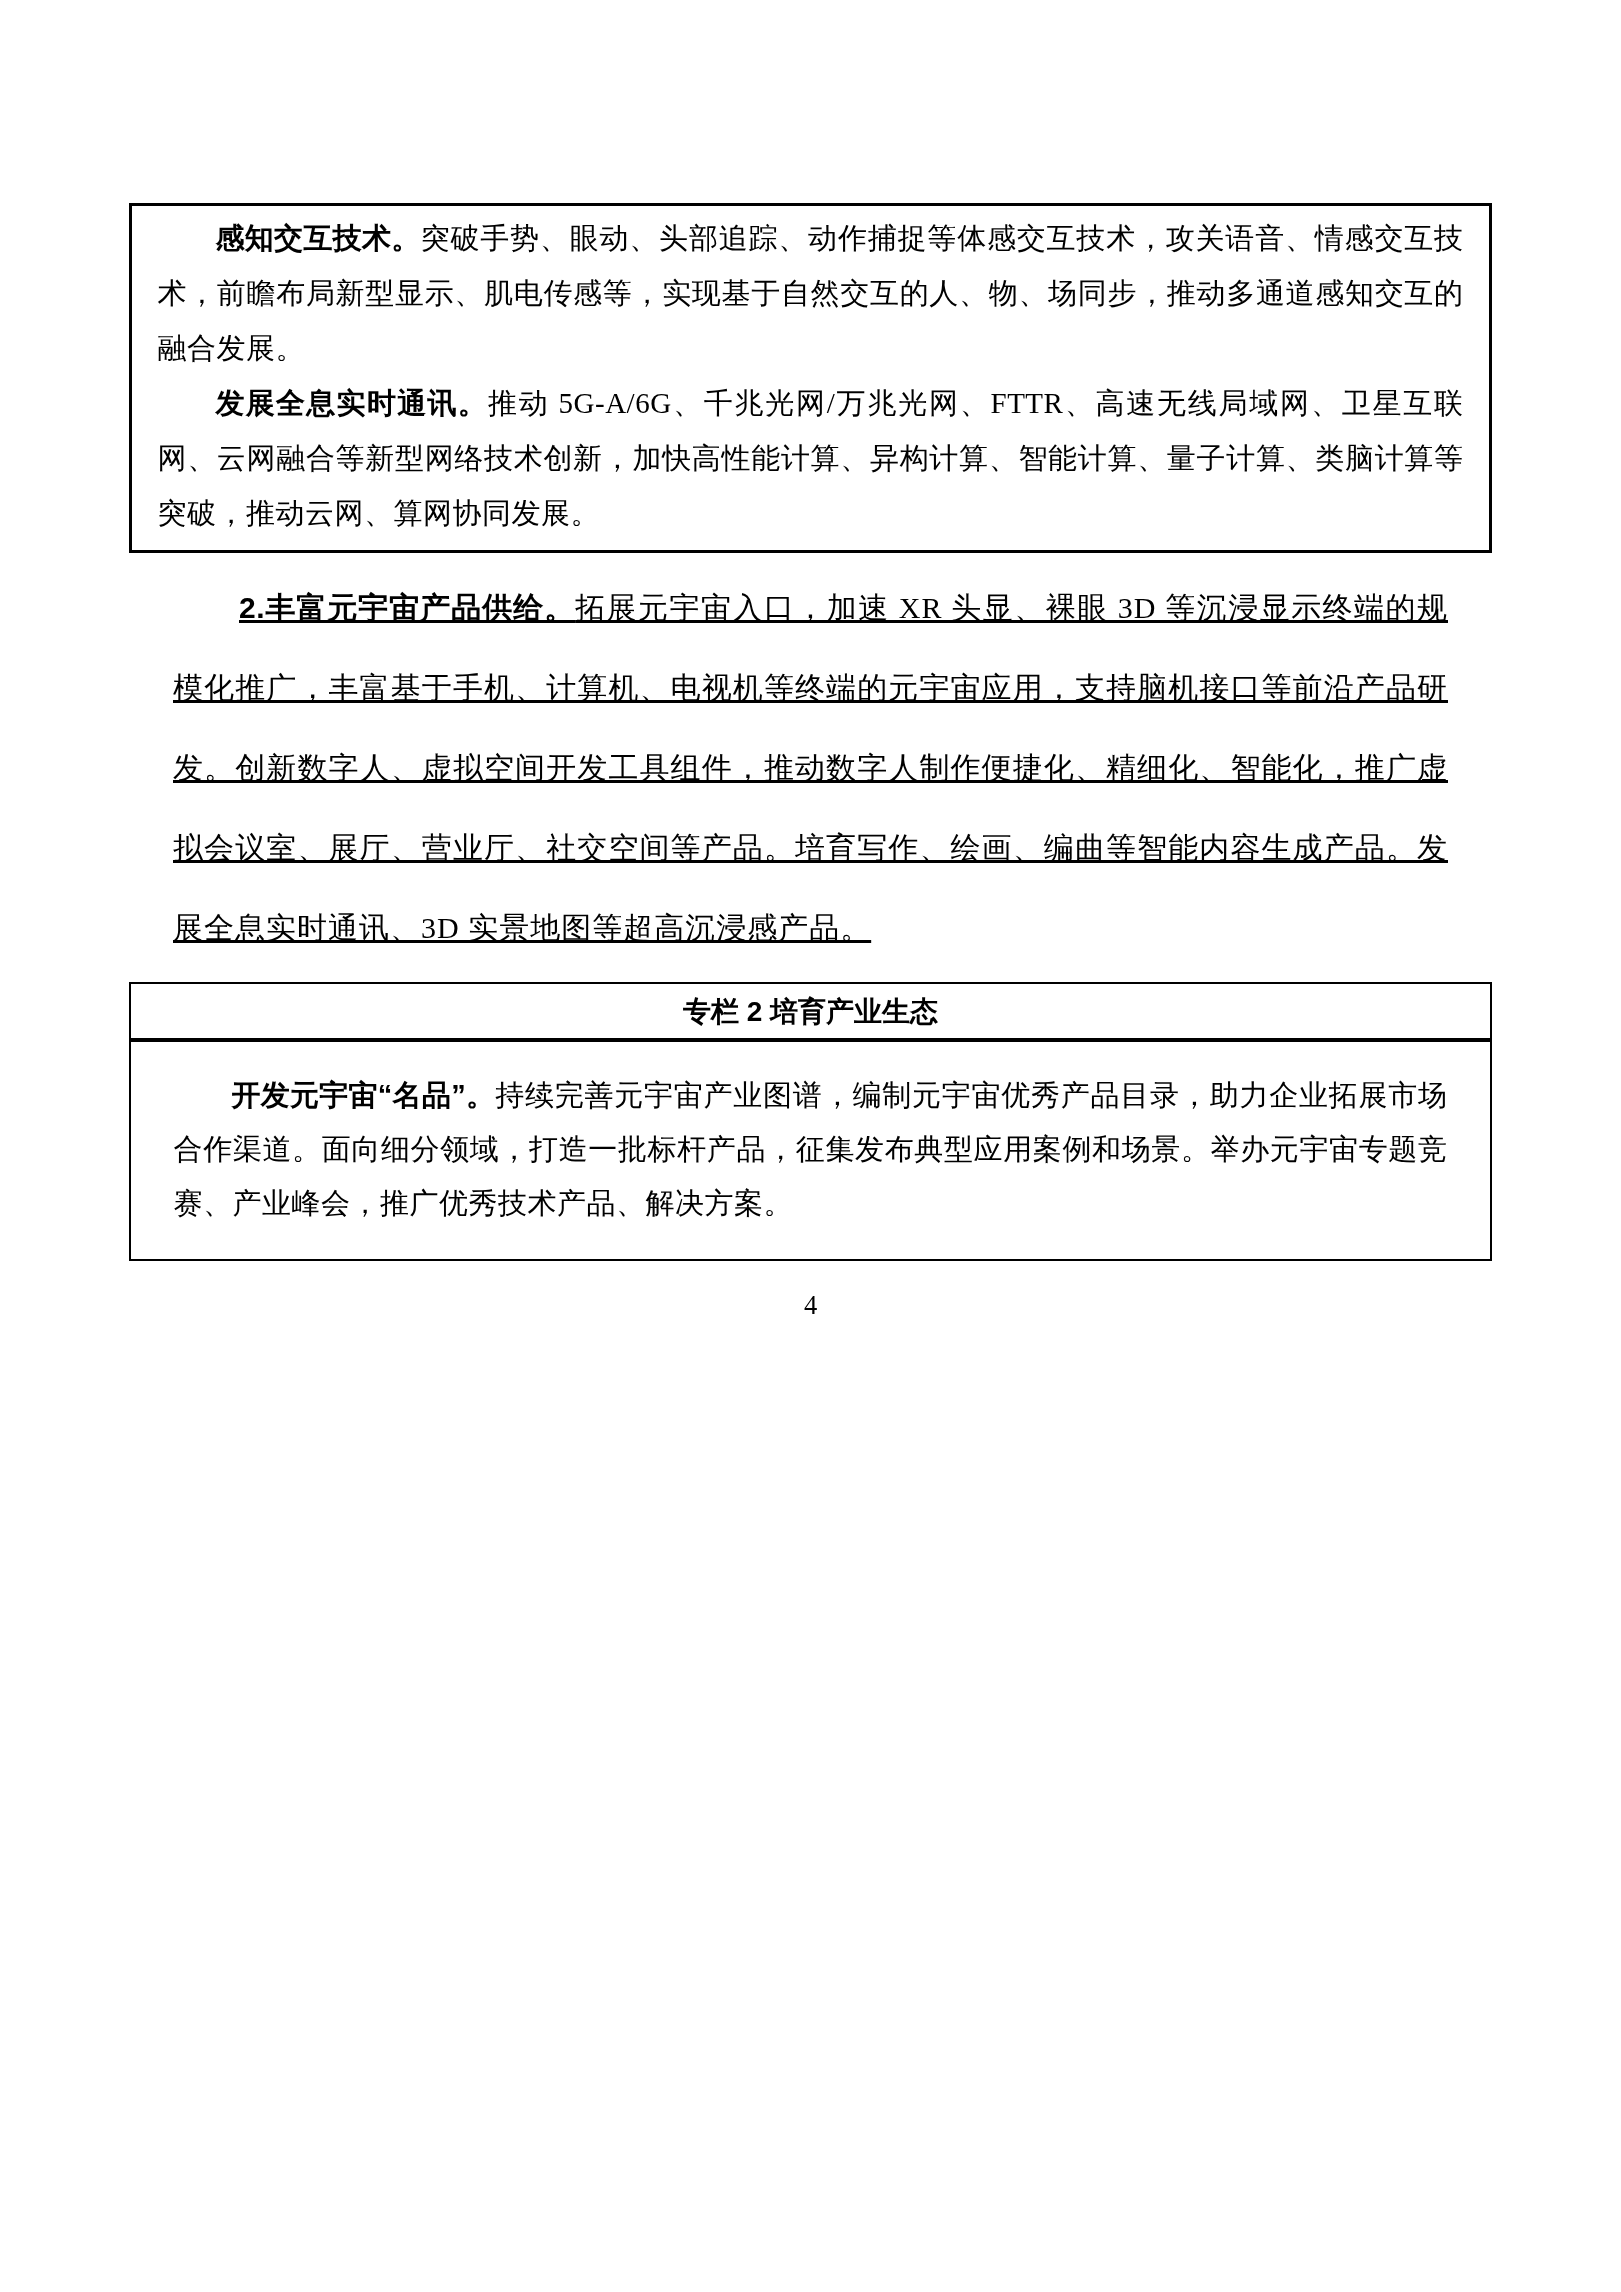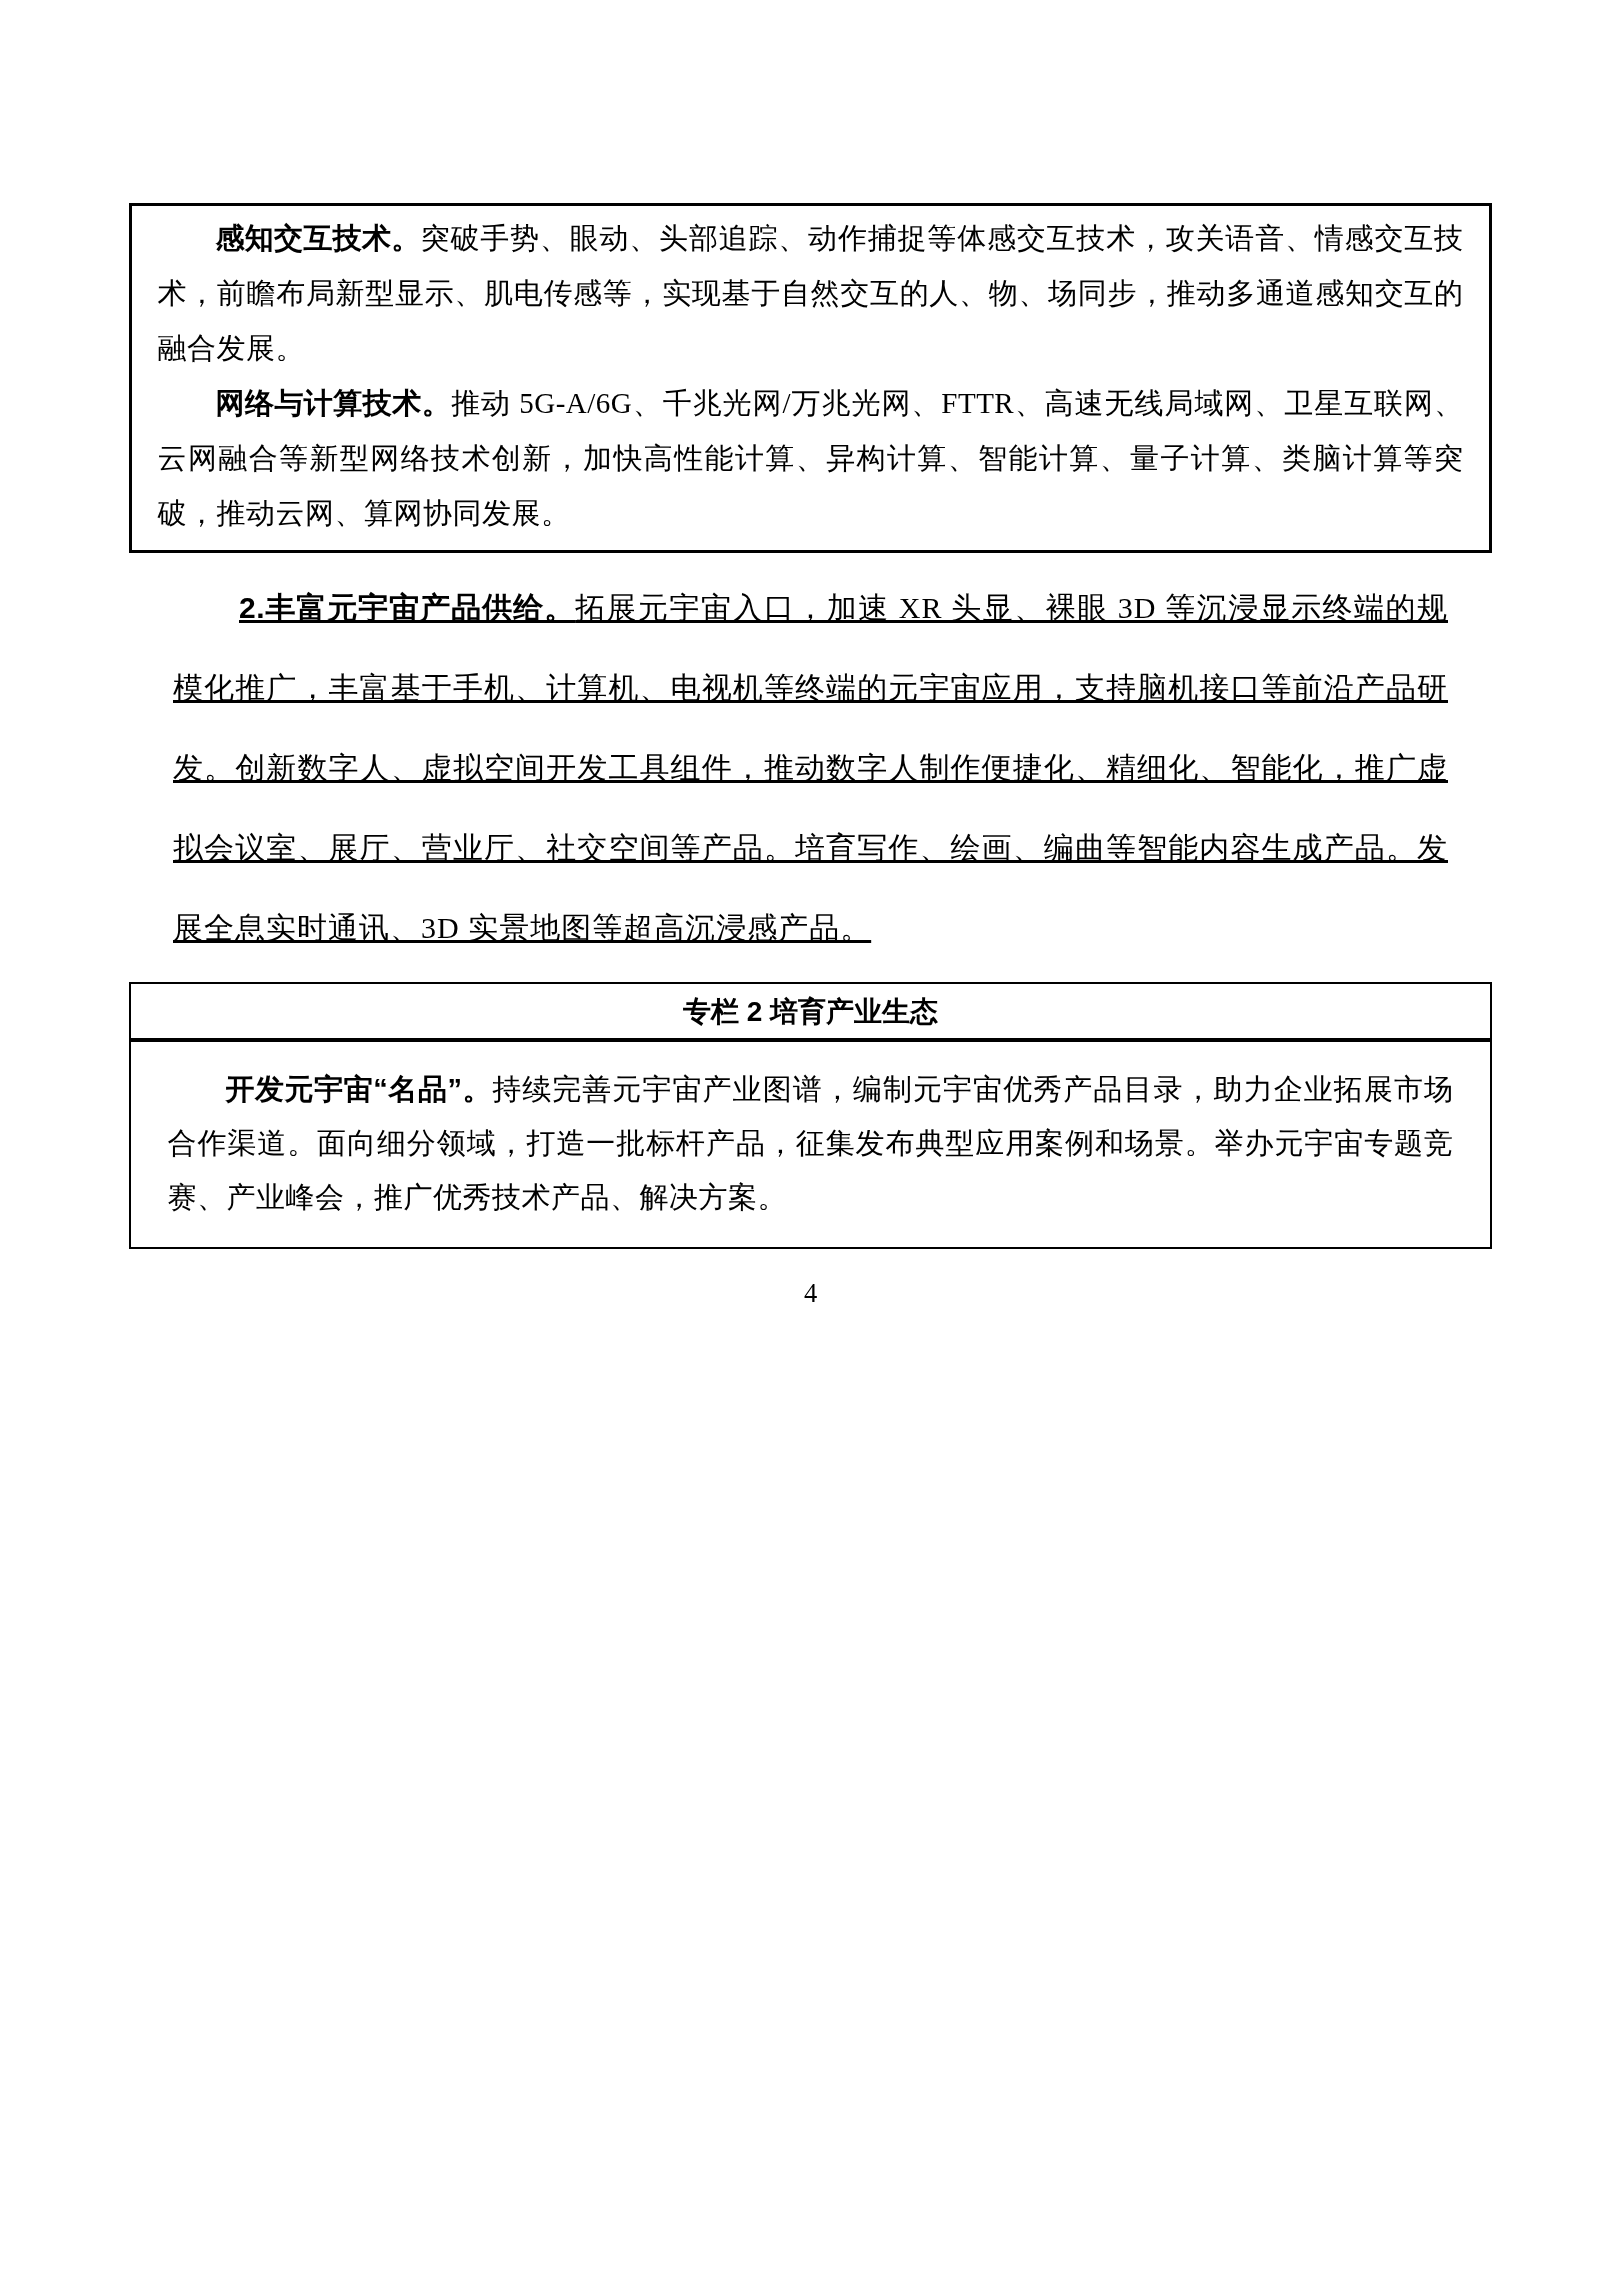--- a/index.html
+++ b/index.html
@@ -64,42 +64,42 @@
     font-weight: 700;
     font-family: "Liberation Sans", "DejaVu Sans", sans-serif;
     font-size: 28px;
     padding: 8.8px 0 6.9px 0;
     border-bottom: 4.9px solid #000000;
   }
   .column-box-body {
     padding: 8.8px 25.5px 11.8px 25.5px;
   }
   .column-box-body p {
-    margin: 11px;
+    margin: 17px;
     font-size: 29px;
     line-height: 54px;
     text-indent: 2em;
     text-align: justify;
     letter-spacing: 0.5px;
   }
   
   .page-number {
     text-align: center;
     font-size: 26.5px;
     margin-top: 29px;
   }
 </style>
 </head>
 <body>
 
 <div class="page">
 
   <div class="tech-box">
     <p><span class="lead">感知交互技术。</span><span>突破手势、眼动、头部追踪、动作捕捉等体感交互技术，攻关语音、情感交互技术，前瞻布局新型显示、肌电传感等，实现基于自然交互的人、物、场同步，推动多通道感知交互的融合发展。</span></p>
-    <p><span class="lead">网络与计算技术。</span><span>推动 5G-A/6G、千兆光网/万兆光网、FTTR、高速无线局域网、卫星互联网、云网融合等新型网络技术创新，加快高性能计算、异构计算、智能计算、量子计算、类脑计算等突破，推动云网、算网协同发展。</span></p>
+    <p><span class="lead">发展全息实时通讯。</span><span>推动 5G-A/6G、千兆光网/万兆光网、FTTR、高速无线局域网、卫星互联网、云网融合等新型网络技术创新，加快高性能计算、异构计算、智能计算、量子计算、类脑计算等突破，推动云网、算网协同发展。</span></p>
   </div>
 
   <div class="body-text">
     <p><span class="lead">2.丰富元宇宙产品供给。</span><span>拓展元宇宙入口，加速 XR 头显、裸眼 3D 等沉浸显示终端的规模化推广，丰富基于手机、计算机、电视机等终端的元宇宙应用，支持脑机接口等前沿产品研发。创新数字人、虚拟空间开发工具组件，推动数字人制作便捷化、精细化、智能化，推广虚拟会议室、展厅、营业厅、社交空间等产品。培育写作、绘画、编曲等智能内容生成产品。发展全息实时通讯、3D 实景地图等超高沉浸感产品。</span></p>
   </div>
 
   <div class="column-box">
     <div class="column-box-title">专栏 2  培育产业生态</div>
     <div class="column-box-body">
       <p><span class="lead">开发元宇宙“名品”。</span><span>持续完善元宇宙产业图谱，编制元宇宙优秀产品目录，助力企业拓展市场合作渠道。面向细分领域，打造一批标杆产品，征集发布典型应用案例和场景。举办元宇宙专题竞赛、产业峰会，推广优秀技术产品、解决方案。</span></p>

